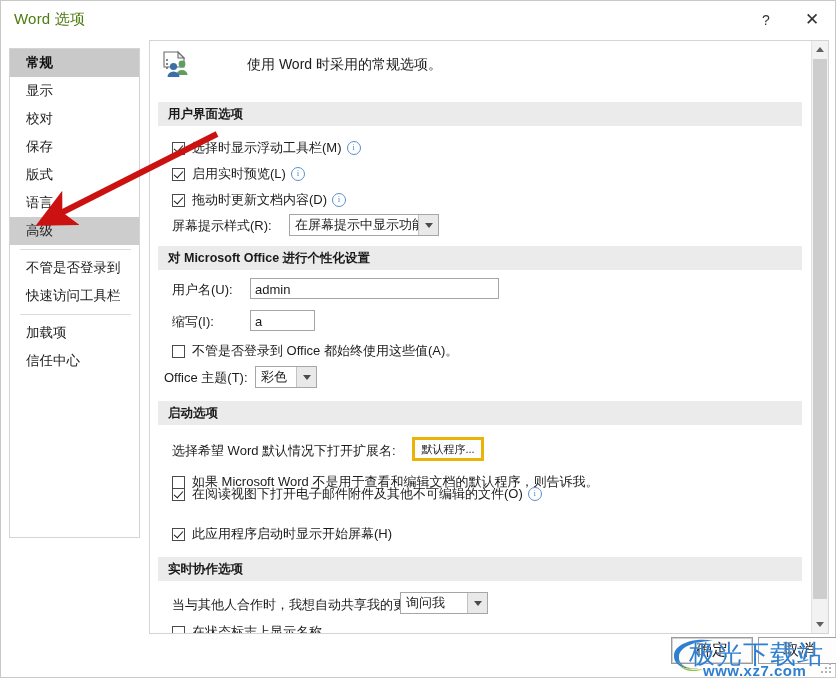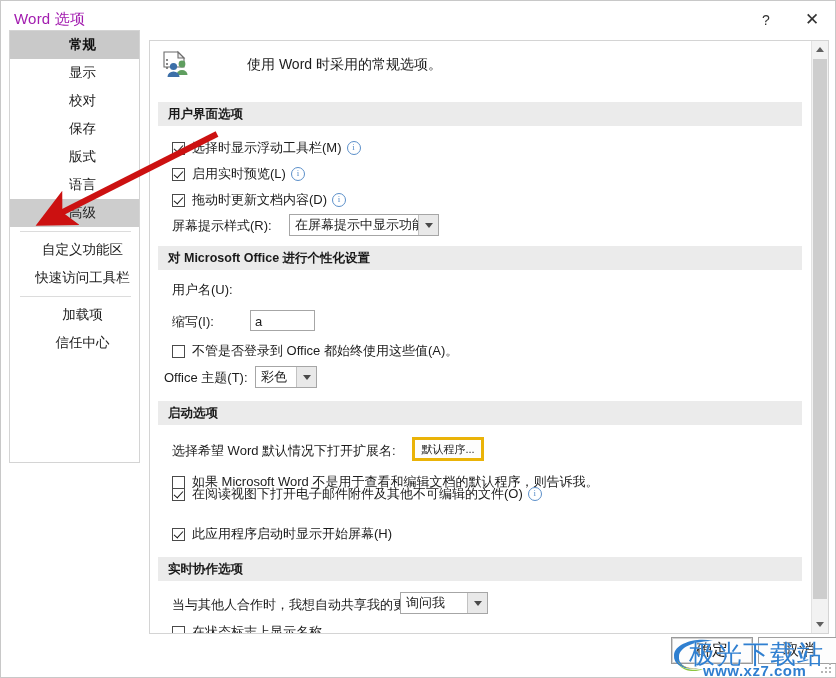--- a/index.html
+++ b/index.html
@@ -8,26 +8,26 @@
     background:#ffffff;
     font-family:"Liberation Sans","DejaVu Sans",sans-serif;
     font-size:13px;
     color:#1a1a1a;
     overflow:hidden;
     position:relative;
   }
   .dialog{position:absolute;left:0;top:0;width:836px;height:678px;background:#fff;border:1px solid #c8c8c8;box-sizing:border-box;}
   
   .titlebar{position:absolute;left:0;top:0;width:834px;height:37px;background:#ffffff;}
-  .title-text{position:absolute;left:13px;top:9px;font-size:15px;color:#a21caf;letter-spacing:.2px;}
+  .title-text{position:absolute;left:13px;top:9px;font-size:15px;color:#4d7c0f;letter-spacing:.2px;}
   .tb-btn{position:absolute;top:0;width:42px;height:37px;display:flex;align-items:center;justify-content:center;font-size:16px;color:#333;cursor:default;}
   .tb-help{right:48px;font-size:14px;}
   .tb-close{right:2px;font-size:17px;}
   
-  .sidebar{position:absolute;left:8px;top:29px;width:131px;height:433px;border:1px solid #d4d4d4;background:#ffffff;box-sizing:border-box;overflow:hidden;text-align:center;}
+  .sidebar{position:absolute;left:8px;top:47px;width:131px;height:490px;border:1px solid #d4d4d4;background:#ffffff;box-sizing:border-box;overflow:hidden;}
   .side-item{height:28px;line-height:28px;padding-left:16px;font-size:13.5px;color:#202020;cursor:default;white-space:nowrap;}
   .side-item.selected{background:#c9c9c9;font-weight:bold;color:#111;}
   .side-item.hovered{background:#cdcdcd;}
   .side-sep{height:1px;background:#dcdcdc;margin:4px 8px 4px 10px;}
   
   .content{position:absolute;left:148px;top:39px;width:680px;height:594px;border:1px solid #d4d4d4;background:#ffffff;box-sizing:border-box;overflow:hidden;}
   .content-inner{position:absolute;left:0;top:0;width:662px;height:592px;}
   .hdr{position:absolute;left:10px;top:9px;display:flex;align-items:center;gap:47px;}
   .hdr-icon{width:32px;height:30px;margin-right:8px;position:relative;}
   .hdr-text{font-size:14px;color:#1c1c1c;}
@@ -77,21 +77,21 @@
 
   <div class="sidebar">
     <div class="side-item selected">常规</div>
     <div class="side-item">显示</div>
     <div class="side-item">校对</div>
     <div class="side-item">保存</div>
     <div class="side-item">版式</div>
     <div class="side-item">语言</div>
     <div class="side-item hovered">高级</div>
     <div class="side-sep"></div>
-    <div class="side-item">自定义功能区</div>
+    <div class="side-item">不管是否登录到</div>
     <div class="side-item">快速访问工具栏</div>
     <div class="side-sep"></div>
     <div class="side-item">加载项</div>
     <div class="side-item">信任中心</div>
   </div>
 
   <div class="content">
     <div class="content-inner">
 
       <div class="hdr">
@@ -143,20 +143,21 @@
           </span>
       </div>
 
       <div class="sec" style="top:205px;">
         <div class="sec-title">对 Microsoft Office 进行个性化设置</div>
       </div>
 
       <div class="row" style="left:22px;top:240px;">
         <span class="lbl">用户名(U):</span>
       </div>
+      <div class="txtbox" style="position:absolute;left:100px;top:237px;width:249px;">admin</div>
 
       <div class="row" style="left:22px;top:272px;">
         <span class="lbl">缩写(I):</span>
       </div>
       <div class="txtbox" style="position:absolute;left:100px;top:269px;width:65px;">a</div>
 
       <div class="row" style="left:22px;top:301px;">
         <span class="cb"></span>
         <span class="lbl">不管是否登录到 Office 都始终使用这些值(A)。</span>
       </div>

